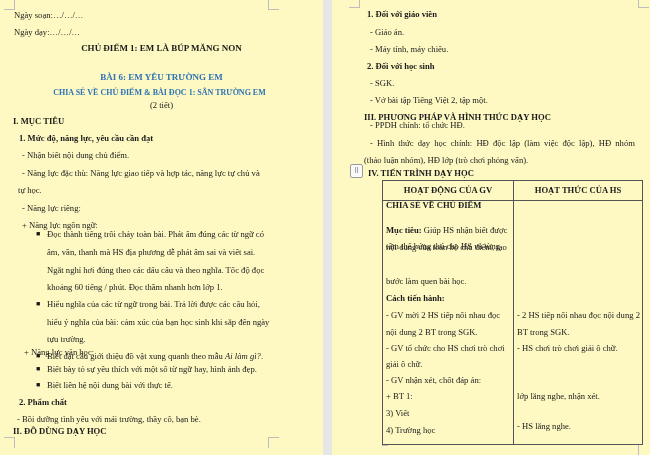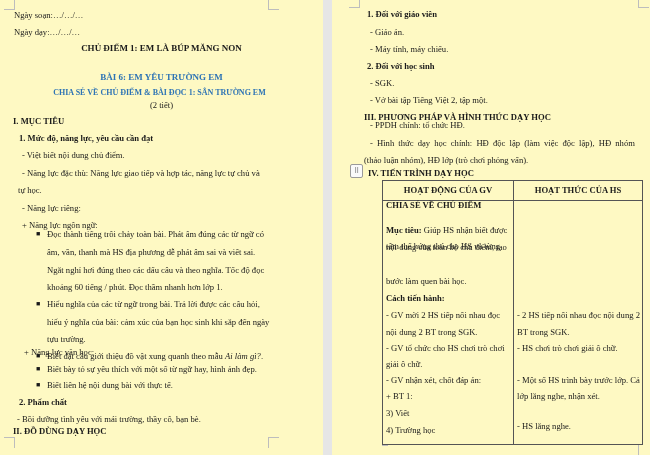--- a/index.html
+++ b/index.html
@@ -49,21 +49,21 @@
 
   <div class="line" style="left:14px;top:10px;">Ngày soạn:…/…/…</div>
   <div class="line" style="left:14px;top:27px;">Ngày dạy:…/…/…</div>
   <div class="line b center" style="left:0;width:323px;top:43px;font-size:9px;">CHỦ ĐIỂM 1: EM LÀ BÚP MĂNG NON</div>
   <div class="line b center blue" style="left:0;width:323px;top:72px;font-size:9px;">BÀI 6: EM YÊU TRƯỜNG EM</div>
   <div class="line b center blue" style="left:0;width:319px;top:88px;font-size:8px;">CHIA SẺ VỀ CHỦ ĐIỂM &amp; BÀI ĐỌC 1: SÂN TRƯỜNG EM</div>
   <div class="line center" style="left:0;width:323px;top:100px;">(2 tiết)</div>
 
   <div class="line b" style="left:13px;top:116px;">I. MỤC TIÊU</div>
   <div class="line b" style="left:19px;top:133px;">1. Mức độ, năng lực, yêu cầu cần đạt</div>
-  <div class="line" style="left:22px;top:150px;">- Việt biết nội dung chủ điểm.</div>
+  <div class="line" style="left:22px;top:150px;">- Nhận biết nội dung chủ điểm.</div>
   <div class="line" style="left:22px;top:168px;">- Năng lực đặc thù: Năng lực giao tiếp và hợp tác, năng lực tự chủ và</div>
   <div class="line" style="left:18px;top:185px;">tự học.</div>
   <div class="line" style="left:22px;top:203px;">- Năng lực riêng:</div>
   <div class="line" style="left:22px;top:220px;">+ Năng lực ngôn ngữ:</div>
 
   <div class="bullet-mark" style="left:36px;top:230px;">■</div>
   <div class="line" style="left:47px;top:229px;">Đọc thành tiếng trôi chảy toàn bài. Phát âm đúng các từ ngữ có</div>
   <div class="line" style="left:47px;top:247px;">âm, vần, thanh mà HS địa phương dễ phát âm sai và viết sai.</div>
   <div class="line" style="left:47px;top:265px;">Ngắt nghỉ hơi đúng theo các dấu câu và theo nghĩa. Tốc độ đọc</div>
   <div class="line" style="left:47px;top:282px;">khoảng 60 tiếng / phút. Đọc thầm nhanh hơn lớp 1.</div>
@@ -122,20 +122,19 @@
     <div class="cell" style="left:3px;top:162px;">- GV tổ chức cho HS chơi trò chơi</div>
     <div class="cell" style="left:3px;top:178px;">giải ô chữ.</div>
     <div class="cell" style="left:3px;top:194px;">- GV nhận xét, chốt đáp án:</div>
     <div class="cell" style="left:3px;top:210px;">+ BT 1:</div>
     <div class="cell" style="left:3px;top:227px;">3) Viết</div>
     <div class="cell" style="left:3px;top:244px;">4) Trường học</div>
 
     <div class="cell" style="left:134px;top:129px;">- 2 HS tiếp nối nhau đọc nội dung 2</div>
     <div class="cell" style="left:134px;top:146px;">BT trong SGK.</div>
     <div class="cell" style="left:134px;top:162px;">- HS chơi trò chơi giải ô chữ.</div>
-    <div class="cell" style="left:134px;top:194px;">- Một số HS trình bày trước lớp. Cả</div>
     <div class="cell" style="left:134px;top:210px;">lớp lắng nghe, nhận xét.</div>
     <div class="cell" style="left:134px;top:240px;">- HS lắng nghe.</div>
   </div>
 
   <div class="crop" style="left:50px;top:445px;border-width:1px 0 0 0;width:6px;"></div>
   <div class="crop" style="left:306px;top:445px;border-width:0 0 0 1px;"></div>
 </div>
 
 </body></html>

